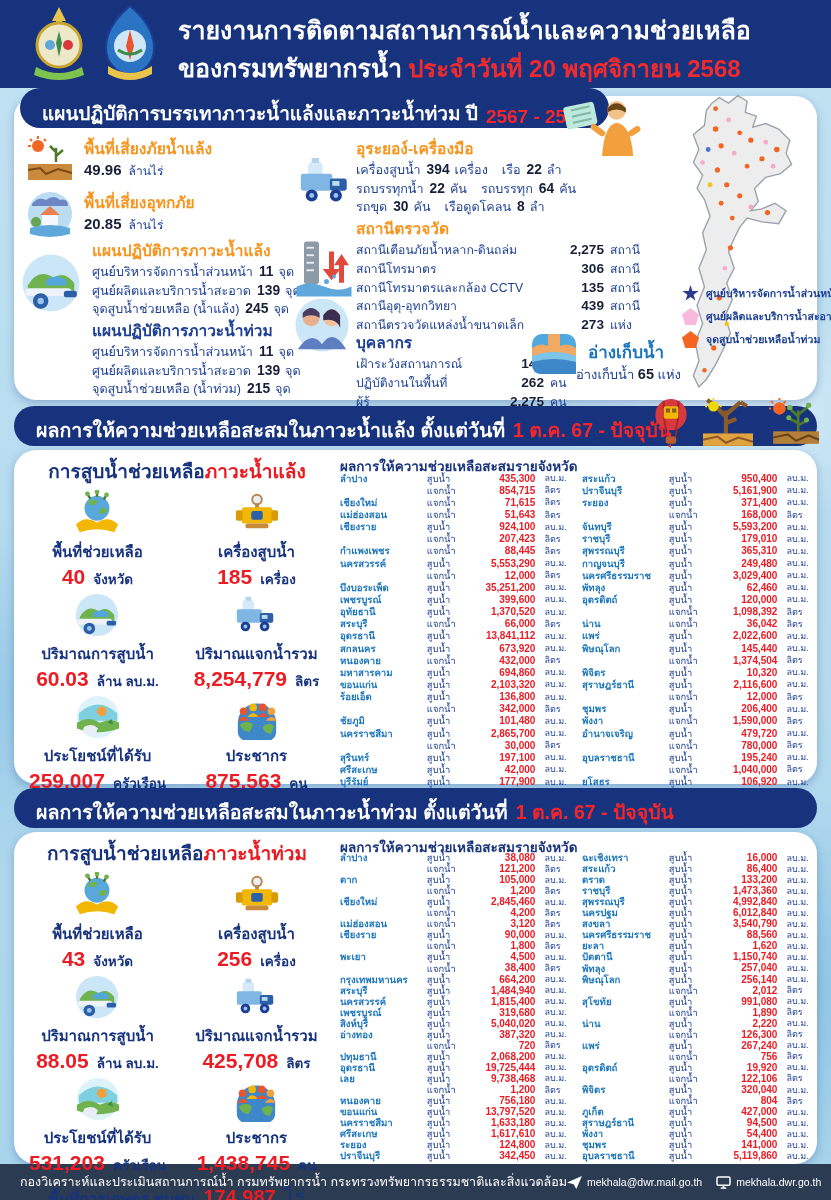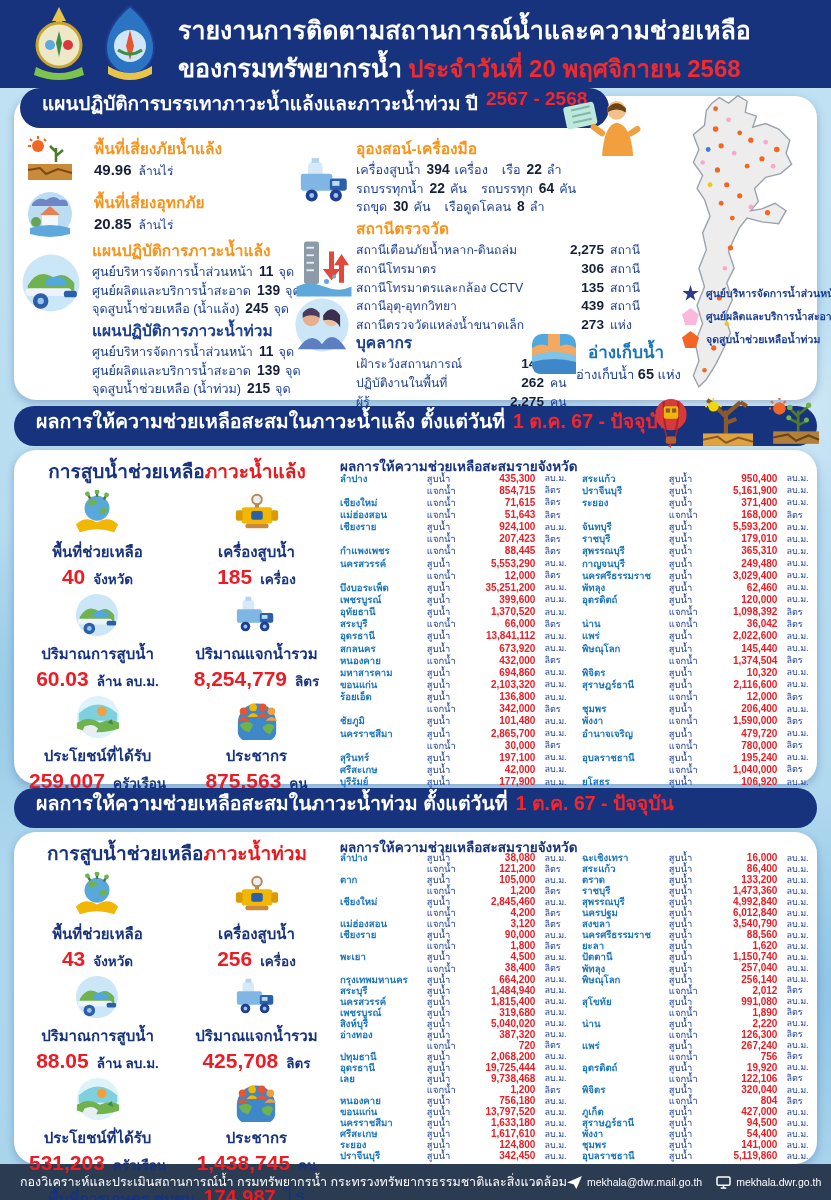--- a/index.html
+++ b/index.html
@@ -12,36 +12,36 @@
       radial-gradient(ellipse 400px 240px at 40% 90%, rgba(150,205,236,.5), transparent 60%),
       linear-gradient(#c2e2f3,#a8d4ec);}
   .abs{position:absolute}
   
   .topbar{position:absolute;left:0;top:0;width:831px;height:88px;background:#17337E}
   .title1{position:absolute;left:178px;top:10px;font-size:25px;font-weight:bold;color:#fff;white-space:nowrap}
   .title2{position:absolute;left:178px;top:48px;font-size:25px;font-weight:bold;color:#fff;white-space:nowrap}
   .dateRed{color:#F12A2E;font-weight:bold;font-size:24px;margin-left:6px}
   
   .card{position:absolute;background:#fff;border-radius:22px;box-shadow:0 3px 8px rgba(23,51,126,.28)}
-  .pill{position:absolute;background:#17337E;border-radius:22px;color:#fff;font-weight:bold;display:flex;align-items:flex-start;padding:0 22px;white-space:nowrap;z-index:5}
+  .pill{position:absolute;background:#17337E;border-radius:22px;color:#fff;font-weight:bold;display:flex;align-items:flex-end;padding:0 22px;white-space:nowrap;z-index:5}
   .redseg{color:#F5262B;margin-left:8px}
   
   .h-or{color:#F7941D;font-weight:bold;font-size:15.5px}
   .h-nv{color:#1C3F94;font-weight:bold;font-size:15.5px}
   .h-bl{color:#1B75BC;font-weight:bold;font-size:17px}
   .bval{font-weight:bold;font-size:15px;color:#17203a;margin-right:7px}
   .unit{font-size:12px;color:#1C3F94}
   .pline{display:flex;align-items:baseline;font-size:12.6px;color:#1C3F94;line-height:18.5px;white-space:nowrap}
   .pline .lb{margin-right:6px}
   .pline .vv{font-weight:bold;font-size:13.8px;color:#17203a;margin-right:5px}
   .srow{display:flex;align-items:flex-end;font-size:12.2px;color:#1C3F94;line-height:18.8px}
   .srow .lb{flex:1;white-space:nowrap}
   .srow .vv{font-weight:bold;font-size:13.6px;color:#17203a;width:70px;text-align:right;margin-right:6px}
   .srow .un{width:38px}
-  .riskrow{display:flex;gap:18px;margin-bottom:6px;align-items:flex-start}
+  .riskrow{display:flex;gap:8px;margin-bottom:6px;align-items:flex-start}
   .ic52{width:52px;height:48px;flex:0 0 auto}
   .eqline{display:flex;gap:14px}
   
   .lgrow{display:flex;align-items:center;gap:7px;height:23px}
   .lgtxt{font-size:10.5px;color:#1C3F94;font-weight:bold;white-space:nowrap}
   .mk{width:17px;height:17px;display:inline-block}
   .mk.star{background:#2B3990;clip-path:polygon(50% 0%,61% 35%,98% 35%,68% 57%,79% 91%,50% 70%,21% 91%,32% 57%,2% 35%,39% 35%)}
   .mk.pent-pink{background:#F9B9DC;clip-path:polygon(50% 0%,100% 38%,81% 100%,19% 100%,0% 38%)}
   .mk.pent-orange{background:#F26522;clip-path:polygon(50% 0%,100% 38%,81% 100%,19% 100%,0% 38%)}
   
@@ -366,21 +366,21 @@
       <use href="#sym-truck"></use>
     </svg>
   <svg class="abs" style="left:294px;top:238px;z-index:4" width="60" height="62" viewBox="0 0 48 48">
       <use href="#sym-gauge"></use>
     </svg>
   <svg class="abs" style="left:292px;top:296px;z-index:4" width="60" height="58" viewBox="0 0 48 48">
       <use href="#sym-couple"></use>
     </svg>
 
   <div class="abs" style="left:356px;top:136px;width:290px;z-index:4">
-    <div class="h-or">อุองสอน์-เครื่องมือ</div>
+    <div class="h-or">อุระยอง์-เครื่องมือ</div>
     <div class="eqline">
         <span class="pline">
           <span class="lb">เครื่องสูบน้ำ</span>
           <span class="vv">394</span>
           <span>เครื่อง</span>
         </span>
         <span class="pline">
           <span class="lb">เรือ</span>
           <span class="vv">22</span>
           <span>ลำ</span>

